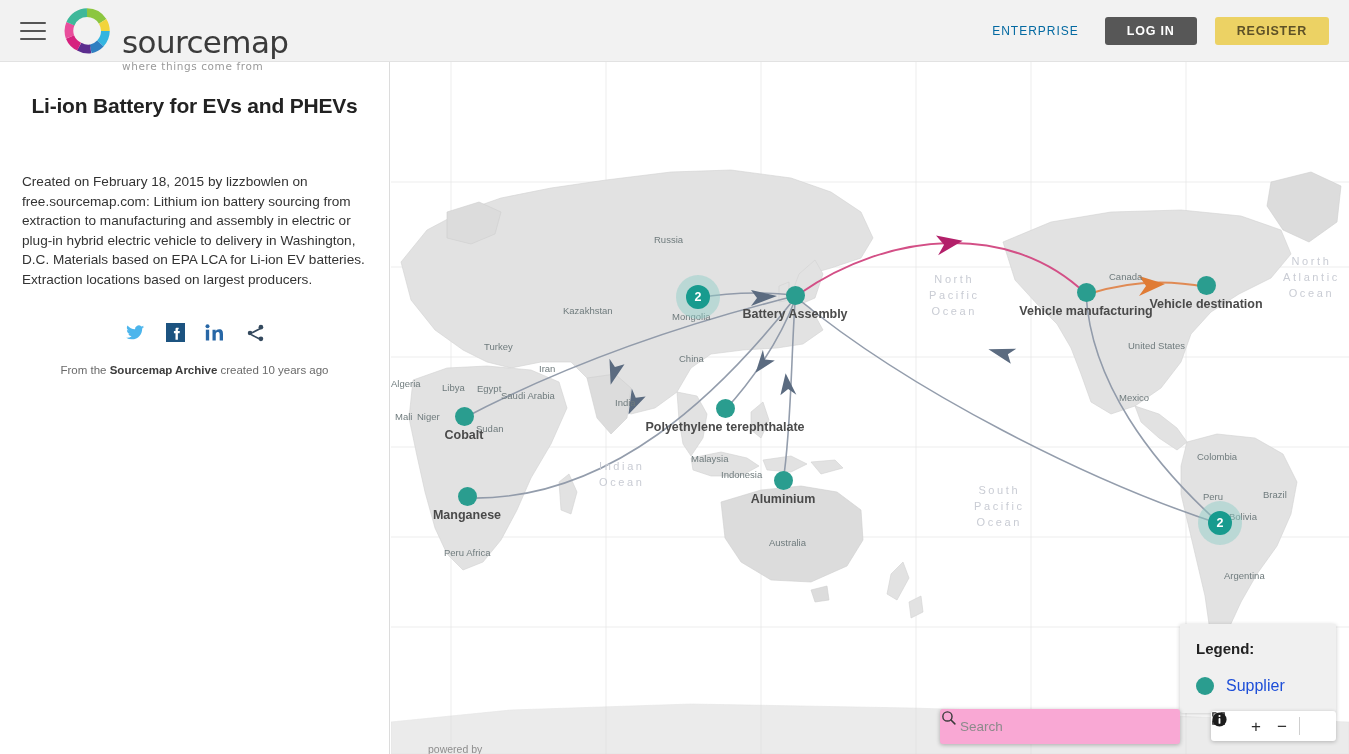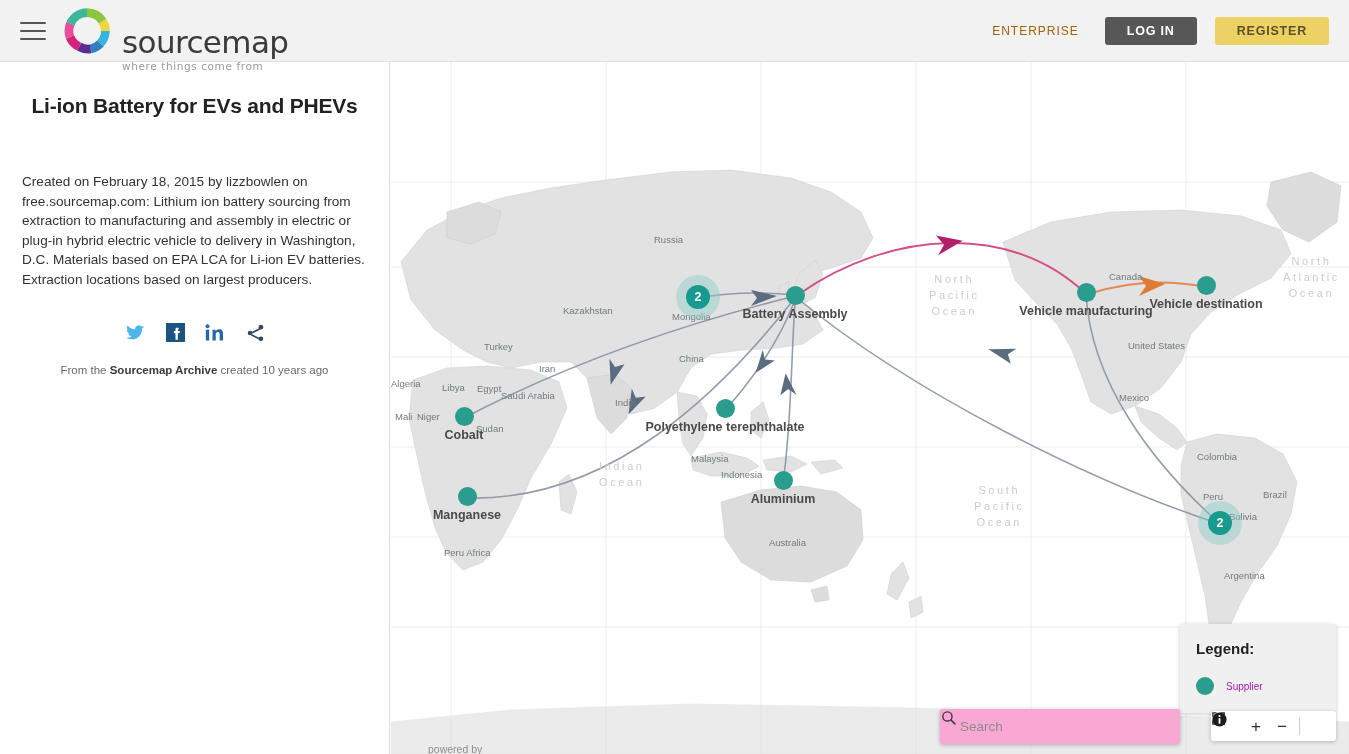--- a/index.html
+++ b/index.html
@@ -39,21 +39,21 @@
   .logo-sub {
     font-size: 10.5px; color: #9a9a9a; letter-spacing: 0.6px;
     margin-top: 3px; font-family: "DejaVu Sans", sans-serif;
   }
 
   .header-right {
     margin-left: auto; margin-right: 20px;
     display: flex; align-items: center; gap: 18px;
   }
   .ent-link {
-    font-size: 12px; letter-spacing: 1px; color: #a16207;
+    font-size: 12px; letter-spacing: 1px; color: #0369a1;
     text-decoration: none; cursor: pointer; padding: 6px 8px;
   }
   .btn {
     border: none; cursor: pointer; font-size: 12.5px; letter-spacing: 0.8px;
     font-weight: bold; padding: 0 22px; height: 28px; line-height: 28px;
     border-radius: 3px; font-family: "Liberation Sans", sans-serif;
   }
   .btn-login { background: #575757; color: #ffffff; min-width: 90px; }
   .btn-register { background: #ecd264; color: #5d5127; min-width: 96px; }
 
@@ -133,21 +133,21 @@
     width: 156px;
     background: #f0f0f0;
     border-radius: 2px;
     box-shadow: 0 1px 4px rgba(0,0,0,0.22);
     padding: 16px 16px 18px 16px;
     z-index: 25;
   }
   .legend-title { font-size: 15px; font-weight: bold; color: #222; }
   .legend-row { display: flex; align-items: center; gap: 12px; margin-top: 20px; }
   .legend-dot { width: 18px; height: 18px; border-radius: 50%; background: #2a9d8f; flex: 0 0 auto; }
-  .legend-lbl { font-size: 10px; color: #a21caf; }
+  .legend-lbl { font-size: 16px; color: #1d4ed8; }
 
   
   .searchbox {
     position: absolute; left: 549px; bottom: 10px;
     width: 240px; height: 35px;
     background: #f9a8d4; border-radius: 3px;
     box-shadow: 0 1px 4px rgba(0,0,0,0.28);
     display: flex; align-items: center; padding: 0 10px;
     z-index: 26;
   }

